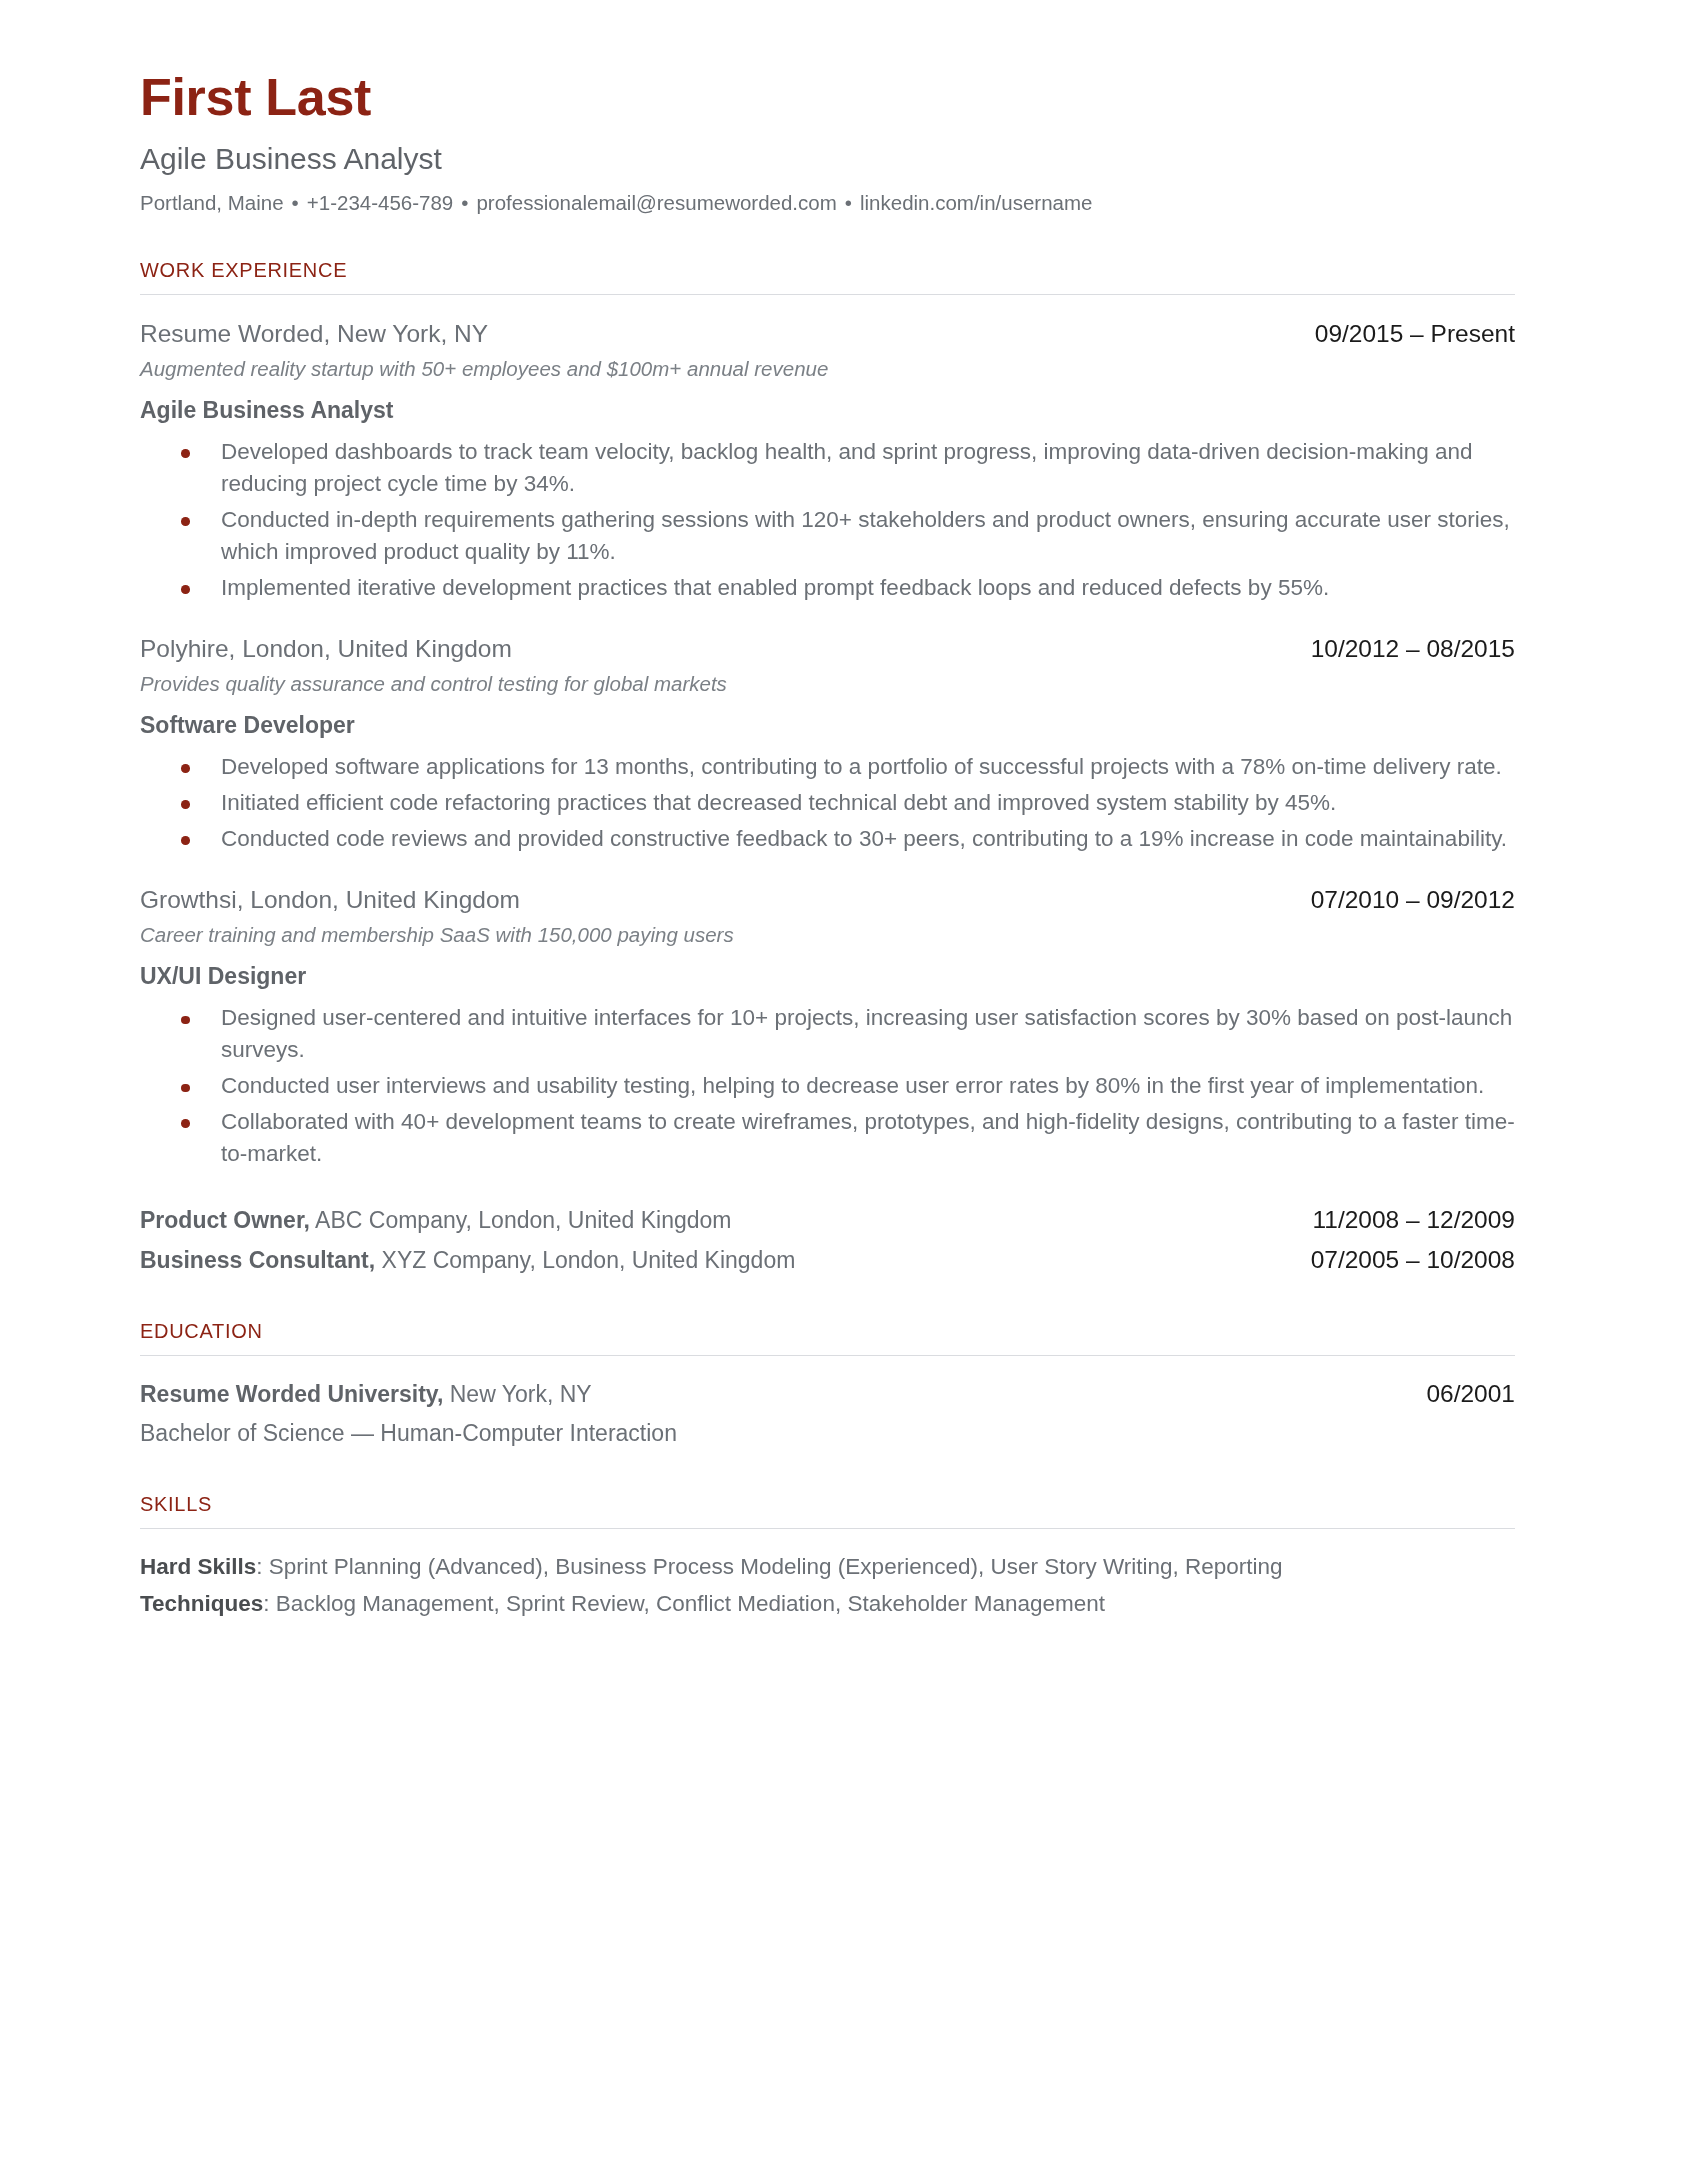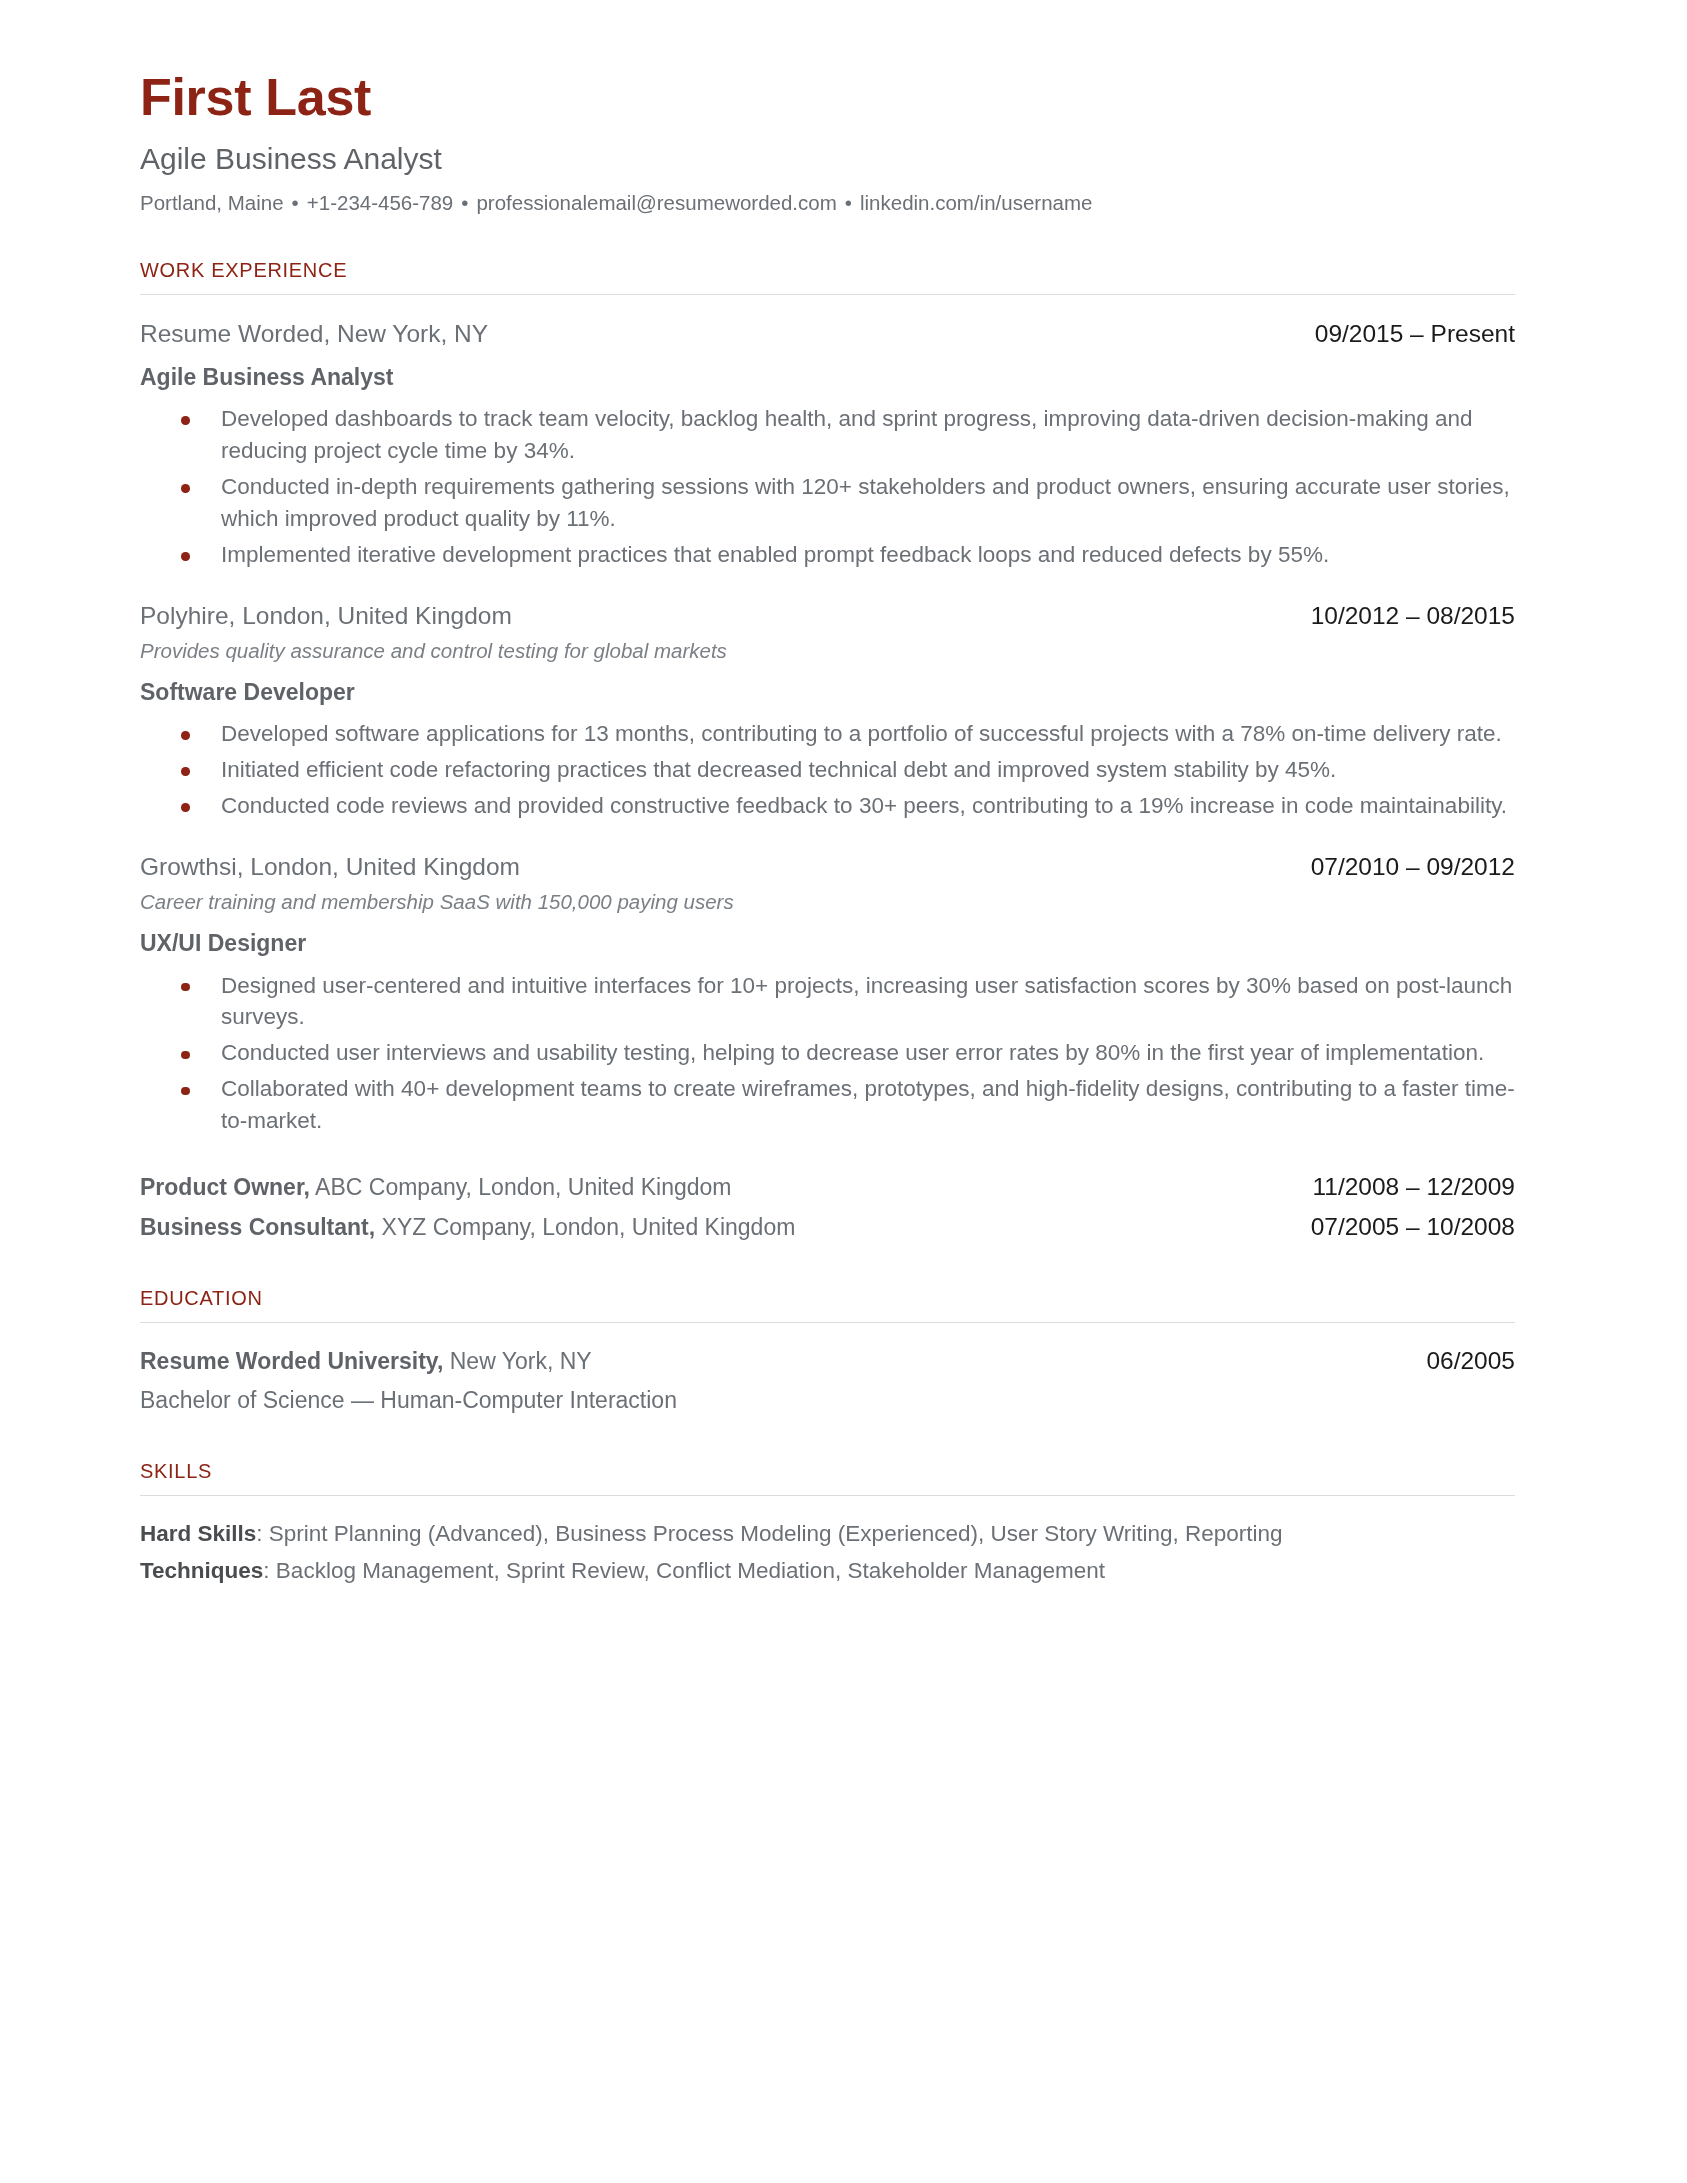--- a/index.html
+++ b/index.html
@@ -189,20 +189,21 @@
 
     <div class="section">
       <div class="section-title">WORK EXPERIENCE</div>
       <div class="rule"></div>
 
       <div class="job">
         <div class="row">
           <div class="company">Resume Worded, New York, NY</div>
           <div class="dates">09/2015 – Present</div>
         </div>
+        <div class="blurb">Augmented reality startup with 50+ employees and $100m+ annual revenue</div>
         <div class="jobtitle">Agile Business Analyst</div>
         <ul class="bullets">
           <li>Developed dashboards to track team velocity, backlog health, and sprint progress, improving data-driven decision-making and reducing project cycle time by 34%.</li>
           <li>Conducted in-depth requirements gathering sessions with 120+ stakeholders and product owners, ensuring accurate user stories, which improved product quality by 11%.</li>
           <li>Implemented iterative development practices that enabled prompt feedback loops and reduced defects by 55%.</li>
         </ul>
       </div>
 
       <div class="job">
         <div class="row">
@@ -244,21 +245,21 @@
       </div>
     </div>
 
     <div class="section">
       <div class="section-title">EDUCATION</div>
       <div class="rule"></div>
 
       <div>
         <div class="row">
           <div class="edu-left"><b>Resume Worded University,</b><span> New York, NY</span></div>
-          <div class="dates">06/2005</div>
+          <div class="dates">06/2001</div>
         </div>
         <div class="edu-degree">Bachelor of Science — Human-Computer Interaction</div>
       </div>
     </div>
 
     <div class="section">
       <div class="section-title">SKILLS</div>
       <div class="rule"></div>
 
       <div class="skill-line"><b>Hard Skills</b><span>: Sprint Planning (Advanced), Business Process Modeling (Experienced), User Story Writing, Reporting</span></div>

